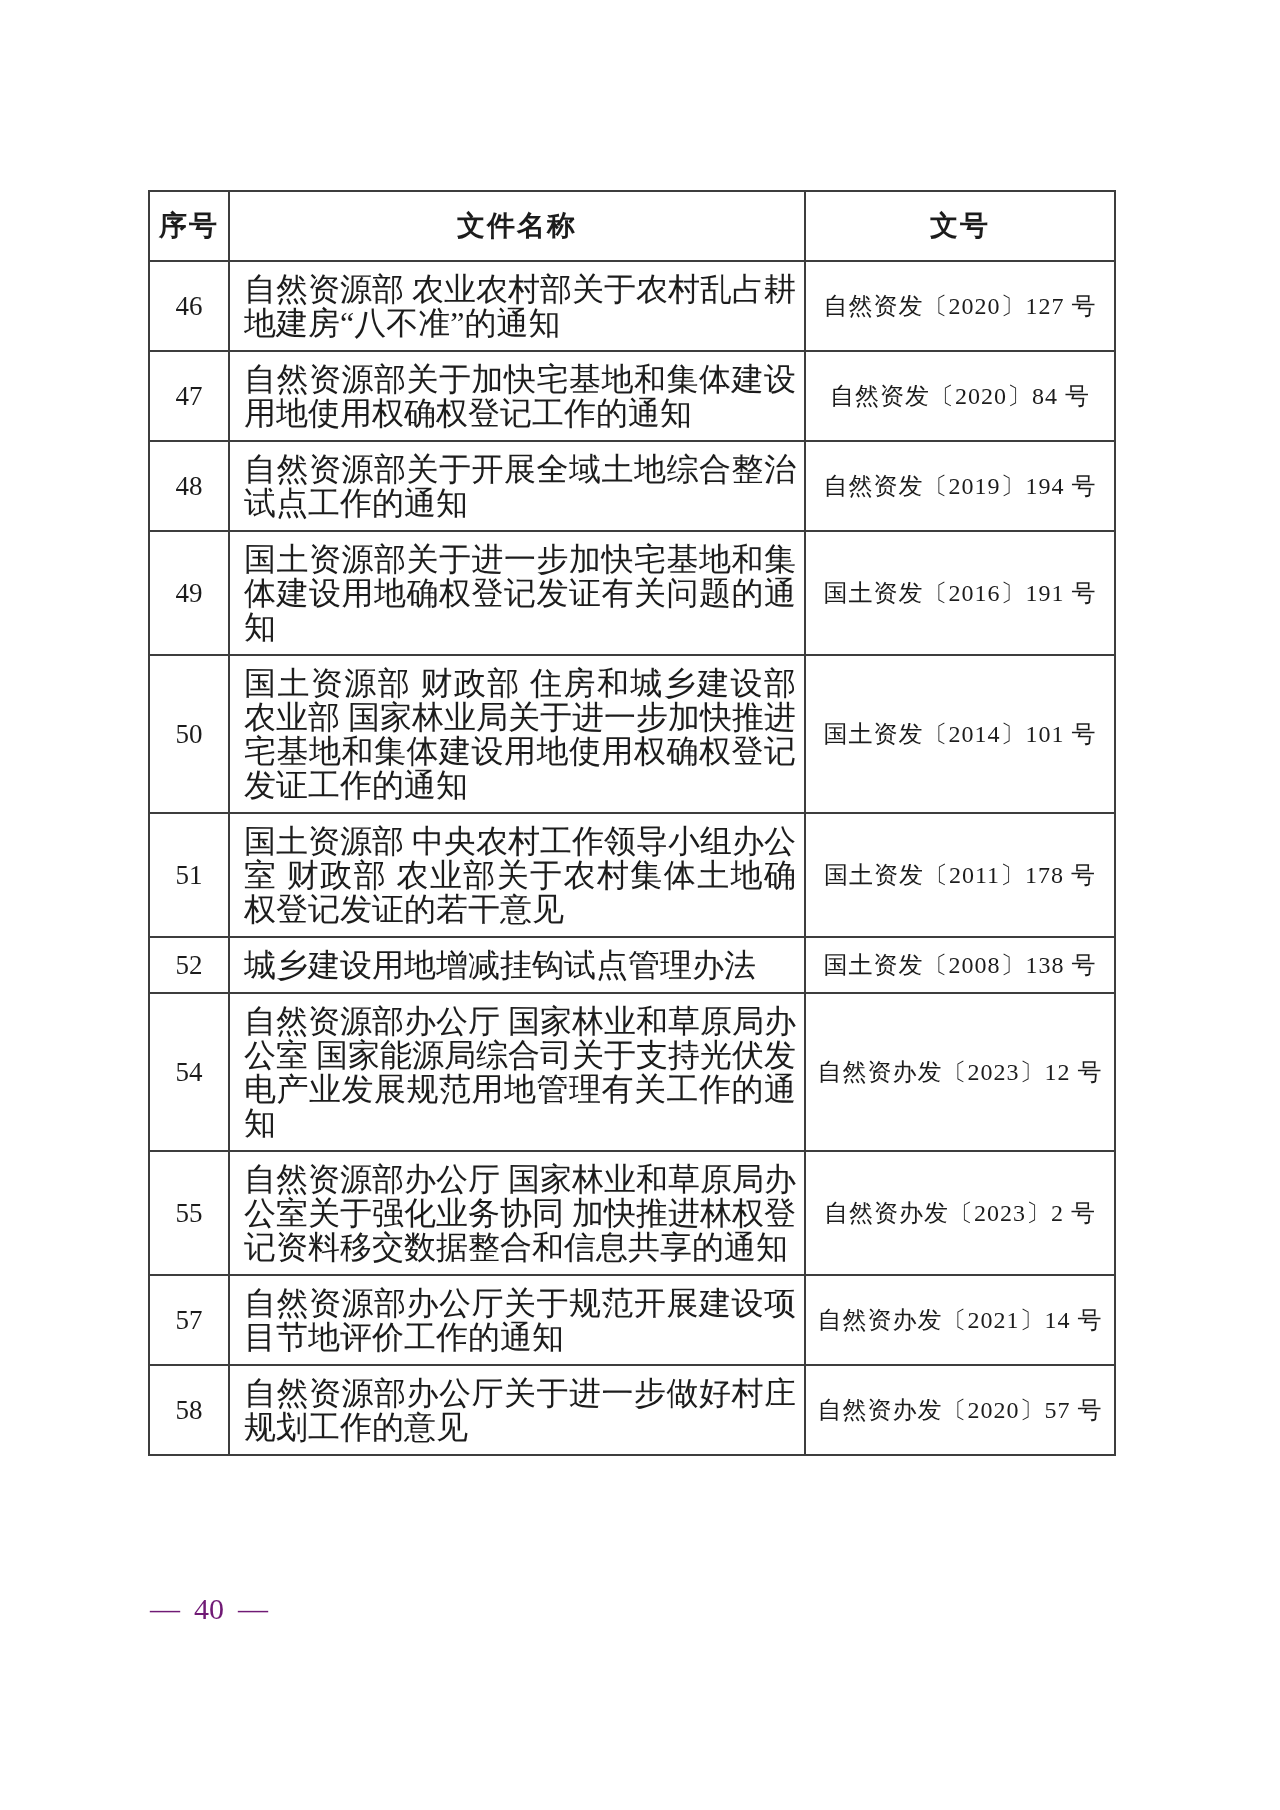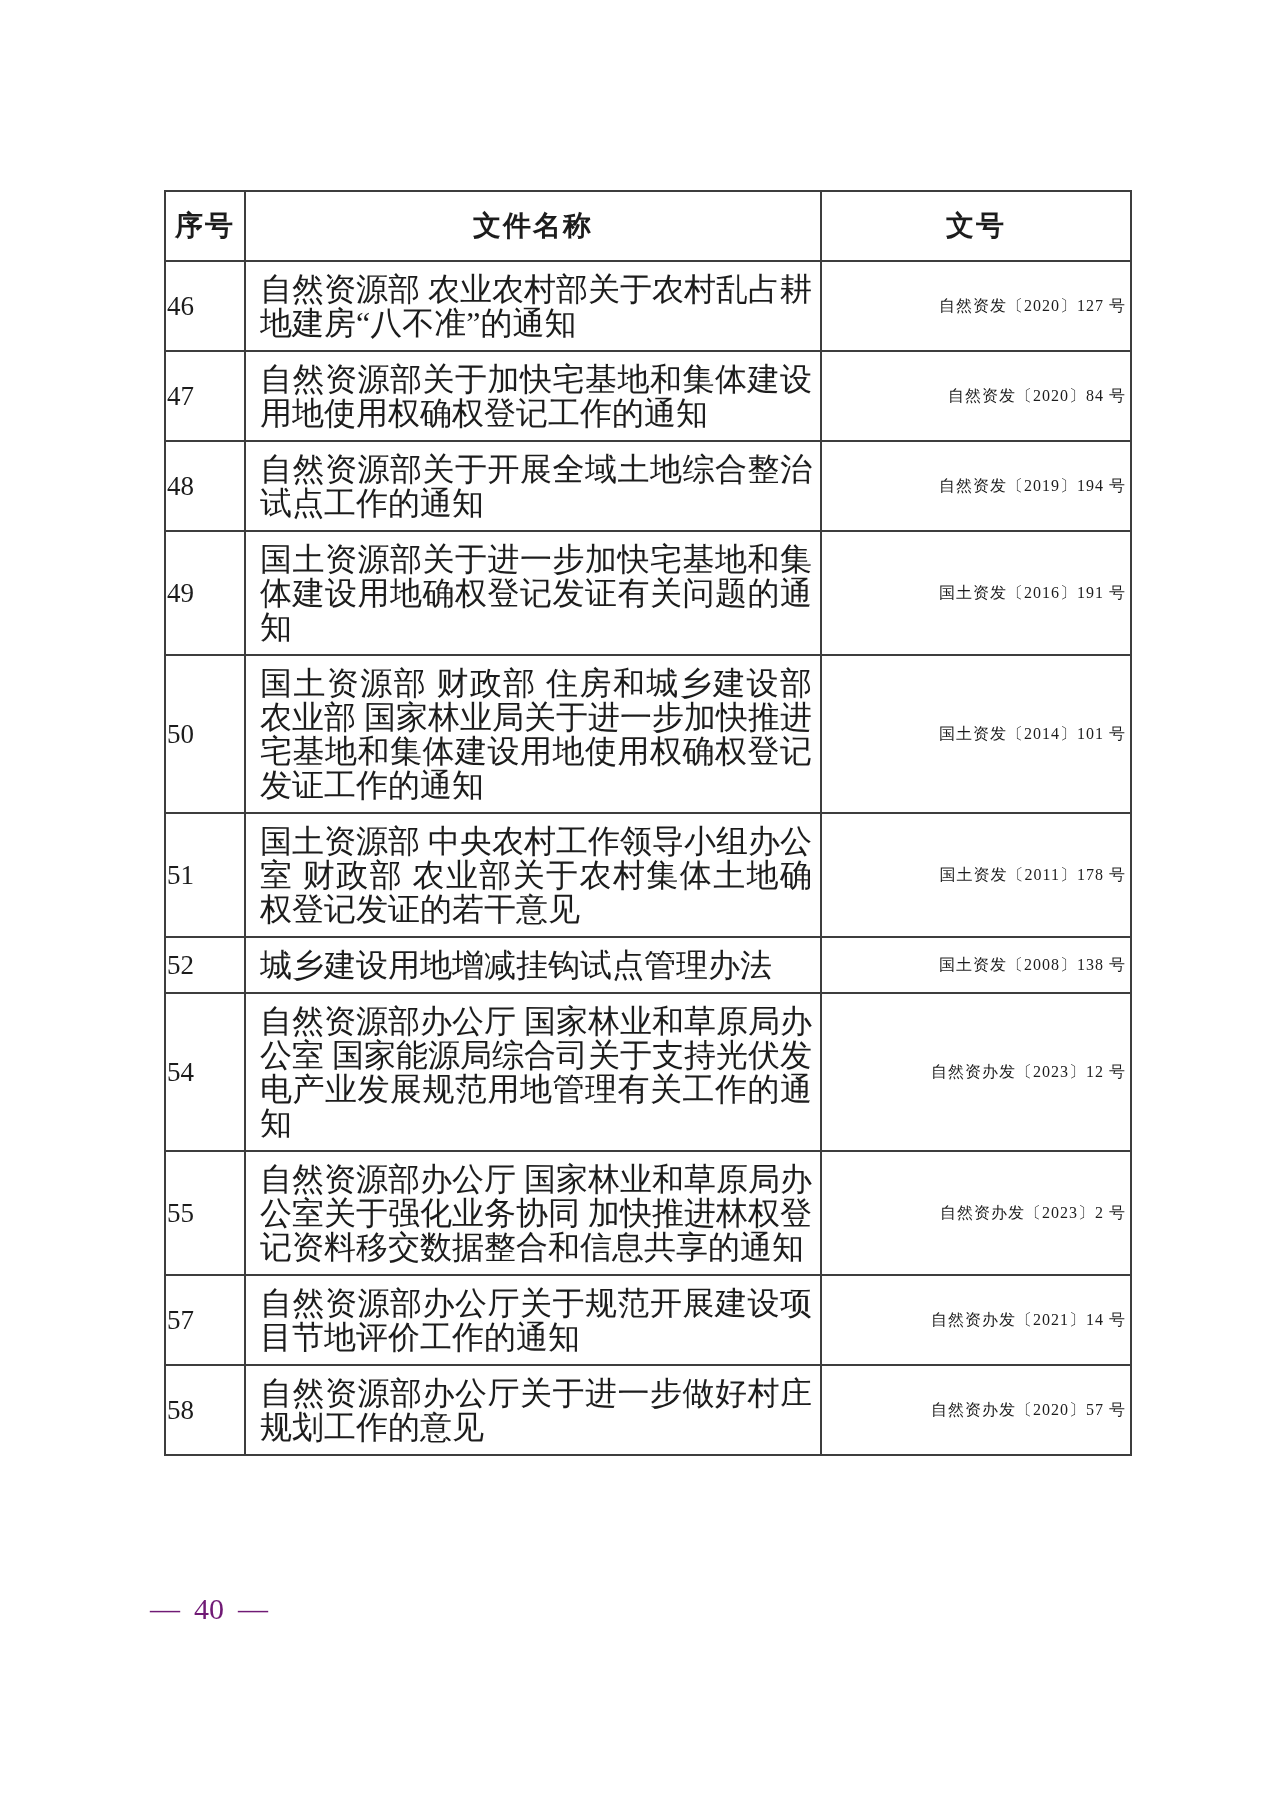--- a/index.html
+++ b/index.html
@@ -11,21 +11,21 @@
     position: relative;
     width: 1280px;
     height: 1810px;
     background: #ffffff;
     overflow: hidden;
     font-family: "Liberation Serif", "DejaVu Serif", serif;
     color: #1c1c1c;
   }
   table.doc-table {
     position: absolute;
-    left: 164px;
+    left: 148px;
     top: 190px;
     width: 966px;
     border-collapse: collapse;
     table-layout: fixed;
   }
   .doc-table col.c-no  { width: 80px; }
   .doc-table col.c-name{ width: 576px; }
   .doc-table col.c-doc { width: 310px; }
 
   .doc-table th,
@@ -35,32 +35,33 @@
     background: #ffffff;
   }
   .doc-table th {
     height: 66px;
     font-size: 28px;
     font-weight: bold;
     text-align: center;
     letter-spacing: 2px;
   }
   td.col-no {
+    text-align: center;
     font-size: 27px;
   }
   td.col-name {
     font-size: 32px;
     line-height: 34px;
     padding: 10px 8px 10px 14px;
     text-align: justify;
     text-justify: inter-ideograph;
   }
   td.col-doc_no {
-    text-align: right;
-    font-size: 16px;
+    text-align: center;
+    font-size: 24px;
     line-height: 34px;
     letter-spacing: 1px;
     padding: 6px 4px;
     border-radius: 22px;
   }
   .page-number {
     position: absolute;
     left: 150px;
     top: 1592px;
     font-size: 30px;

